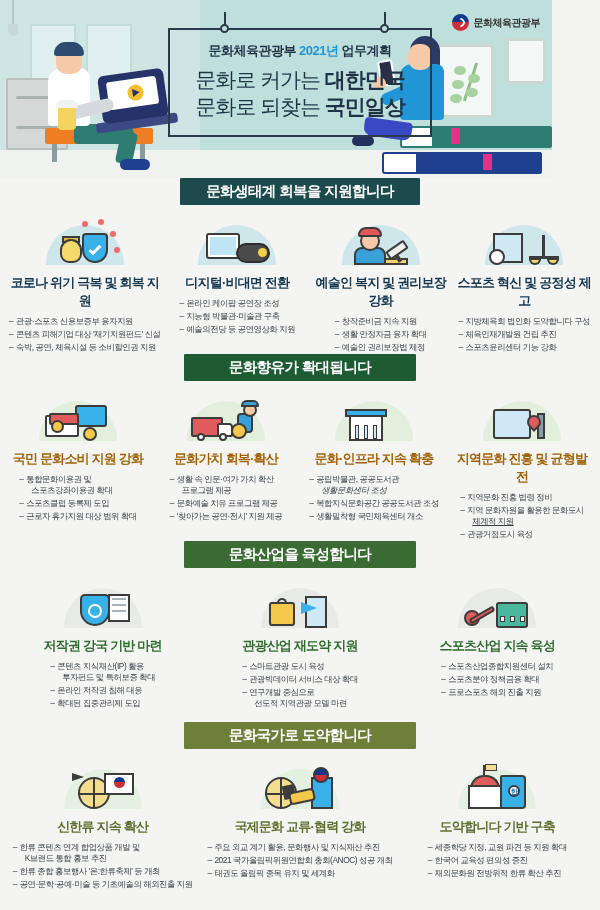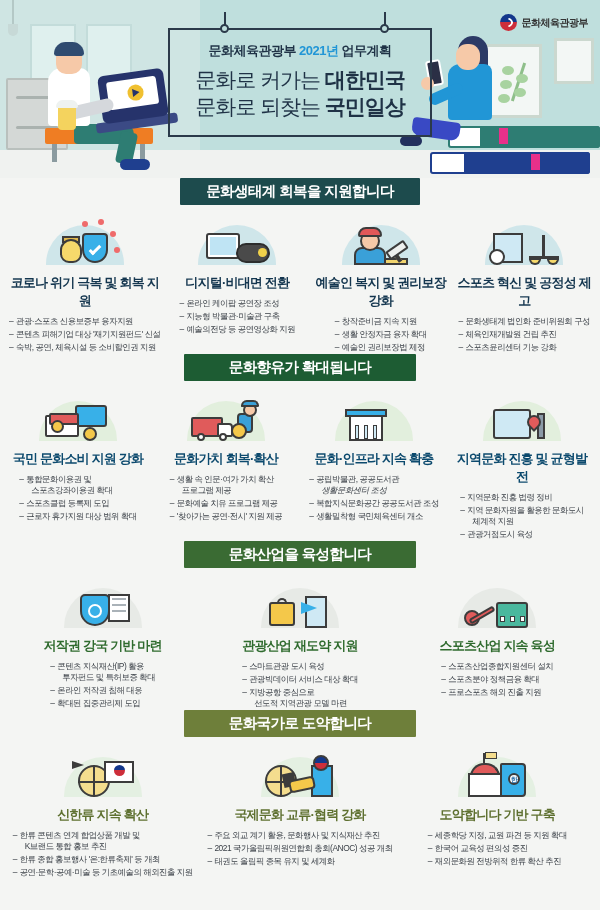--- a/index.html
+++ b/index.html
@@ -7,21 +7,21 @@
   html, body {
     width: 600px; height: 910px;
     font-family: "Liberation Sans", "DejaVu Sans", sans-serif;
     background: #f4f5f3;
     overflow: hidden;
   }
   .page { position: relative; width: 600px; height: 910px; background: #f4f5f3; }
 
   
   .hero {
-    position: relative; width: 600px; height: 178px;
+    position: relative; width: 552px; height: 178px;
     background: #bfdfdd;
     overflow: hidden;
   }
   .hero-wall-l {
     position: absolute; left: 0; top: 0; width: 200px; height: 178px;
     background: #cfe5e3;
   }
   .win {
     position: absolute; top: 24px; background: #dff0ee;
     border: 2px solid #c3dcda;
@@ -143,37 +143,37 @@
   
   .section { width:600px; }
   .sec-head { display:flex; justify-content:center; margin:0 auto; }
   .sec-bar {
     padding:4px 26px; color:#fff; font-size:14.5px; font-weight:bold;
     letter-spacing:-0.6px; border-radius:1px; min-width:232px; text-align:center;
   }
   .bar-teal  { background:#1d4b4d; }
   .bar-green { background:#1d5c33; }
   .bar-green2{ background:#3a6b33; }
-  .bar-olive { background:#6e7f3a; }
+  .bar-olive { background:#6e7f3a;margin-top:12px; }
 
   .cards { display:flex; width:600px; padding:0 4px; }
   .card { flex:1; padding:6px 5px 0; text-align:center; }
   .card-icon { height:54px; display:flex; align-items:flex-end; justify-content:center;
     position:relative; }
   .dome { width:78px; height:40px; border-radius:39px 39px 0 0; position:relative; }
   .dome-blue  { background:#cfe6ea; }
   .dome-green { background:#e2efdd; }
   .dome-mint  { background:#e4f0e2; }
   .dome-gray  { background:#e7eae6; }
   .card-title {
     font-size:13px; font-weight:bold; letter-spacing:-0.8px; margin:4px 0 5px;
     border-top:2px solid transparent; padding-top:3px;
   }
   .tt-blue { color:#14364f; }
-  .tt-green{ color:#0c4a6e; }
+  .tt-green{ color:#a16207; }
   .tt-g2   { color:#2f6b2e; }
   .tt-olive{ color:#5e7030; }
   .bullets { text-align:left; display:inline-block; }
   .bullets li { list-style:none; font-size:8.4px; color:#3b4148; letter-spacing:-0.45px;
     line-height:1.55; padding-left:7px; position:relative; white-space:nowrap; }
   .bullets li:before { content:"–"; position:absolute; left:0; color:#3b4148; }
 
   
   .ic { position:absolute; }
   .money { left:14px; bottom:2px; width:22px; height:24px; background:#f6d96b;
@@ -451,21 +451,21 @@
             </div><div class="card-title tt-blue">예술인 복지 및 권리보장 강화</div><ul class="bullets"><li>창작준비금 지속 지원</li><li>생활 안정자금 융자 확대</li><li>예술인 권리보장법 제정</li></ul></div>
           <div class="card"><div class="card-icon">
               <div class="dome dome-blue">
     <div class="ic pitch"></div>
                 <div class="ic ball"></div>
     <div class="ic scale-st"></div>
                 <div class="ic scale-p"></div>
     <div class="ic pan" style="left:44px"></div>
                 <div class="ic pan" style="left:62px"></div>
               </div>
-            </div><div class="card-title tt-blue">스포츠 혁신 및 공정성 제고</div><ul class="bullets"><li>문화생태계 법인화 준비위원회 구성</li><li>체육인재개발원 건립 추진</li><li>스포츠윤리센터 기능 강화</li></ul></div>
+            </div><div class="card-title tt-blue">스포츠 혁신 및 공정성 제고</div><ul class="bullets"><li>지방체육회 법인화 도약합니다 구성</li><li>체육인재개발원 건립 추진</li><li>스포츠윤리센터 기능 강화</li></ul></div>
         </div>
       </div>
       <div class="section">
         <div class="sec-head">
           <div class="sec-bar bar-green">문화향유가 확대됩니다</div>
         </div>
         <div class="cards">
           <div class="card"><div class="card-icon">
               <div class="dome dome-green">
     <div class="ic ccard"></div>
@@ -495,21 +495,21 @@
                 <div class="ic col" style="left:29px"></div>
     <div class="ic col" style="left:38px"></div>
               </div>
             </div><div class="card-title tt-green">문화·인프라 지속 확충</div><ul class="bullets"><li>공립박물관, 공공도서관</li><li class="cont" style="padding-left: 12px; margin-top: -2px; list-style: none; font-style: italic;">생활문화센터 조성</li><li>복합지식문화공간 공공도서관 조성</li><li>생활밀착형 국민체육센터 개소</li></ul></div>
           <div class="card"><div class="card-icon">
               <div class="dome dome-green">
     <div class="ic map"></div>
                 <div class="ic tower"></div>
                 <div class="ic pin2"></div>
               </div>
-            </div><div class="card-title tt-green">지역문화 진흥 및 균형발전</div><ul class="bullets"><li>지역문화 진흥 법령 정비</li><li>지역 문화자원을 활용한 문화도시</li><li class="cont" style="padding-left: 12px; margin-top: -2px; list-style: none;">체계적 지원</li><li>관광거점도시 육성</li></ul></div>
+            </div><div class="card-title tt-green">지역문화 진흥 및 균형발전</div><ul class="bullets"><li>지역문화 진흥 법령 정비</li><li>지역 문화자원을 활용한 문화도시</li><li class="cont" style="padding-left: 12px; margin-top: -2px; list-style: none; text-decoration: underline;">체계적 지원</li><li>관광거점도시 육성</li></ul></div>
         </div>
       </div>
       <div class="section">
         <div class="sec-head">
           <div class="sec-bar bar-green2">문화산업을 육성합니다</div>
         </div>
         <div class="cards">
           <div class="card"><div class="card-icon">
               <div class="dome dome-gray">
     <div class="ic doc"></div>
@@ -520,21 +520,21 @@
                 <div class="ic copy-c"></div>
               </div>
             </div><div class="card-title tt-g2">저작권 강국 기반 마련</div><ul class="bullets"><li>콘텐츠 지식재산(IP) 활용</li><li class="cont" style="padding-left: 12px; margin-top: -2px; list-style: none;">투자펀드 및 특허보증 확대</li><li>온라인 저작권 침해 대응</li><li>확대된 집중관리제 도입</li></ul></div>
           <div class="card"><div class="card-icon">
               <div class="dome dome-gray">
     <div class="ic bldg2"></div>
                 <div class="ic plane"></div>
     <div class="ic suit-h"></div>
                 <div class="ic suit"></div>
               </div>
-            </div><div class="card-title tt-g2">관광산업 재도약 지원</div><ul class="bullets"><li>스마트관광 도시 육성</li><li>관광빅데이터 서비스 대상 확대</li><li>지방공항 중심으로</li><li class="cont" style="padding-left: 12px; margin-top: -2px; list-style: none;">선도적 지역관광 모델 마련</li></ul></div>
+            </div><div class="card-title tt-g2">관광산업 재도약 지원</div><ul class="bullets"><li>스마트관광 도시 육성</li><li>관광빅데이터 서비스 대상 확대</li><li>연구개발 중심으로</li><li class="cont" style="padding-left: 12px; margin-top: -2px; list-style: none;">선도적 지역관광 모델 마련</li></ul></div>
           <div class="card"><div class="card-icon">
               <div class="dome dome-gray">
     <div class="ic stad"></div>
     <div class="ic stad-w" style="left:42px;bottom:6px"></div>
     <div class="ic stad-w" style="left:52px;bottom:6px"></div>
     <div class="ic stad-w" style="left:62px;bottom:6px"></div>
     <div class="ic ball2"></div>
                 <div class="ic bat"></div>
               </div>
             </div><div class="card-title tt-g2">스포츠산업 지속 육성</div><ul class="bullets"><li>스포츠산업종합지원센터 설치</li><li>스포츠분야 정책금융 확대</li><li>프로스포츠 해외 진출 지원</li></ul></div>

